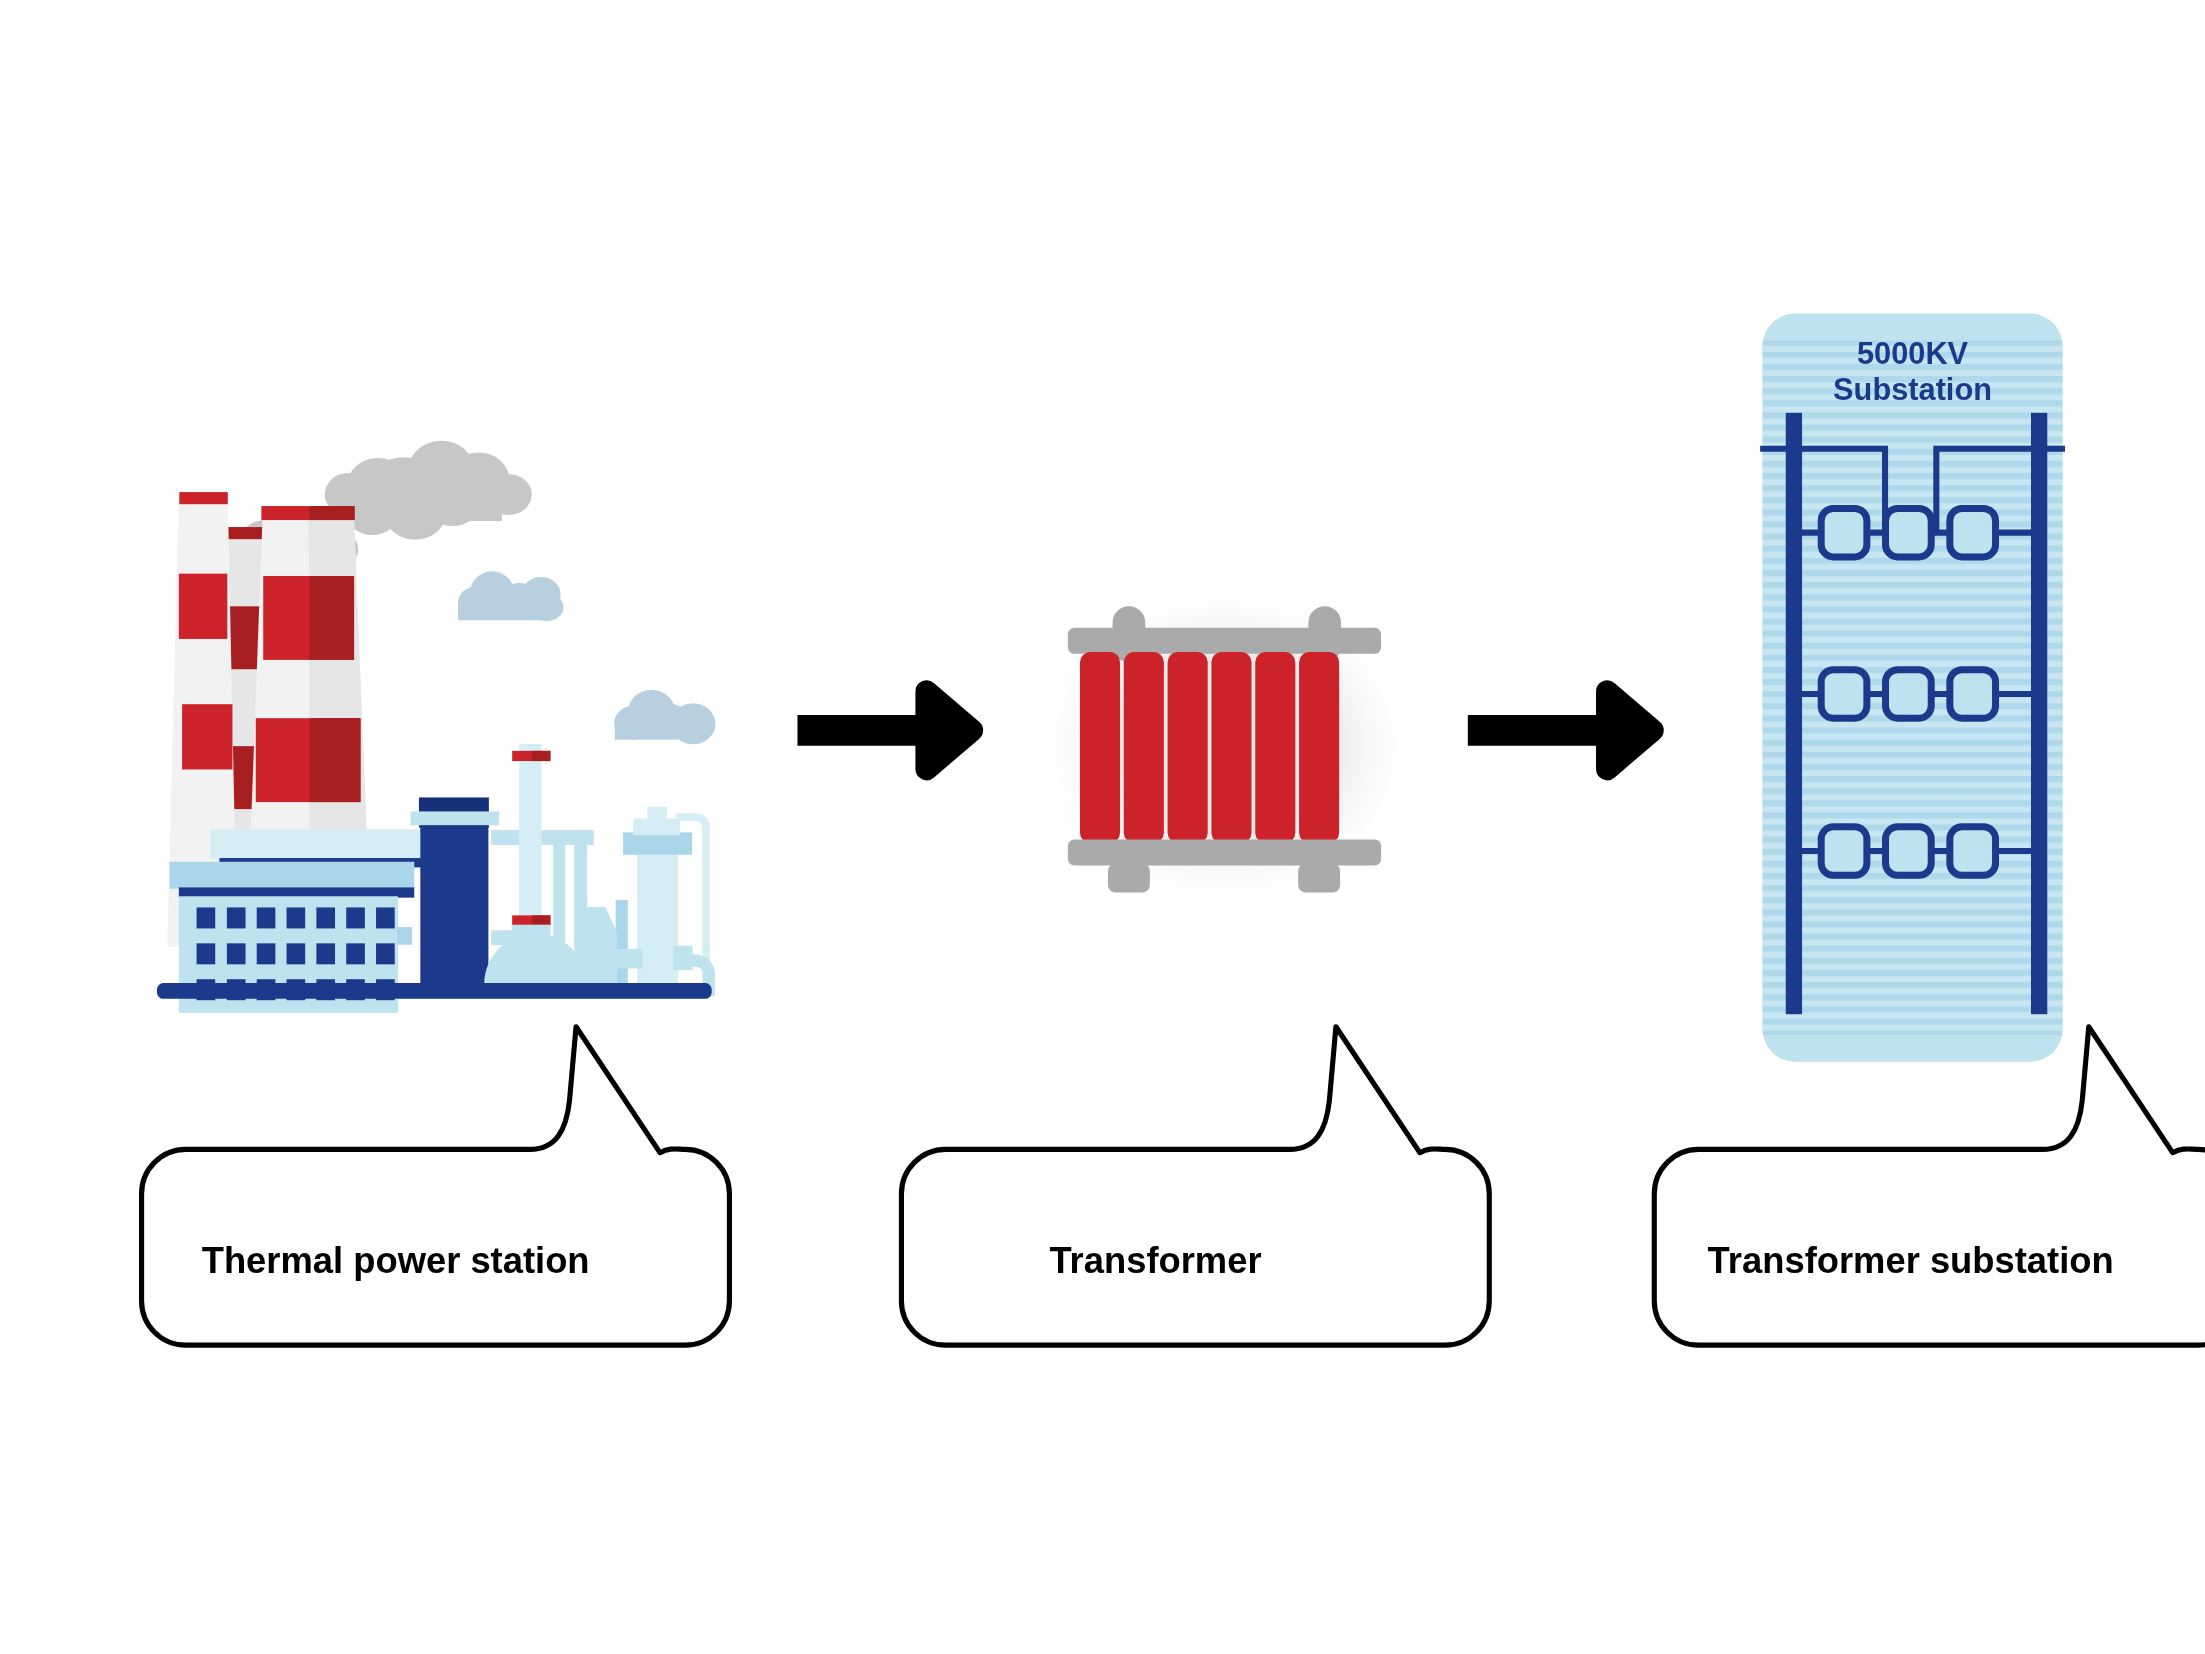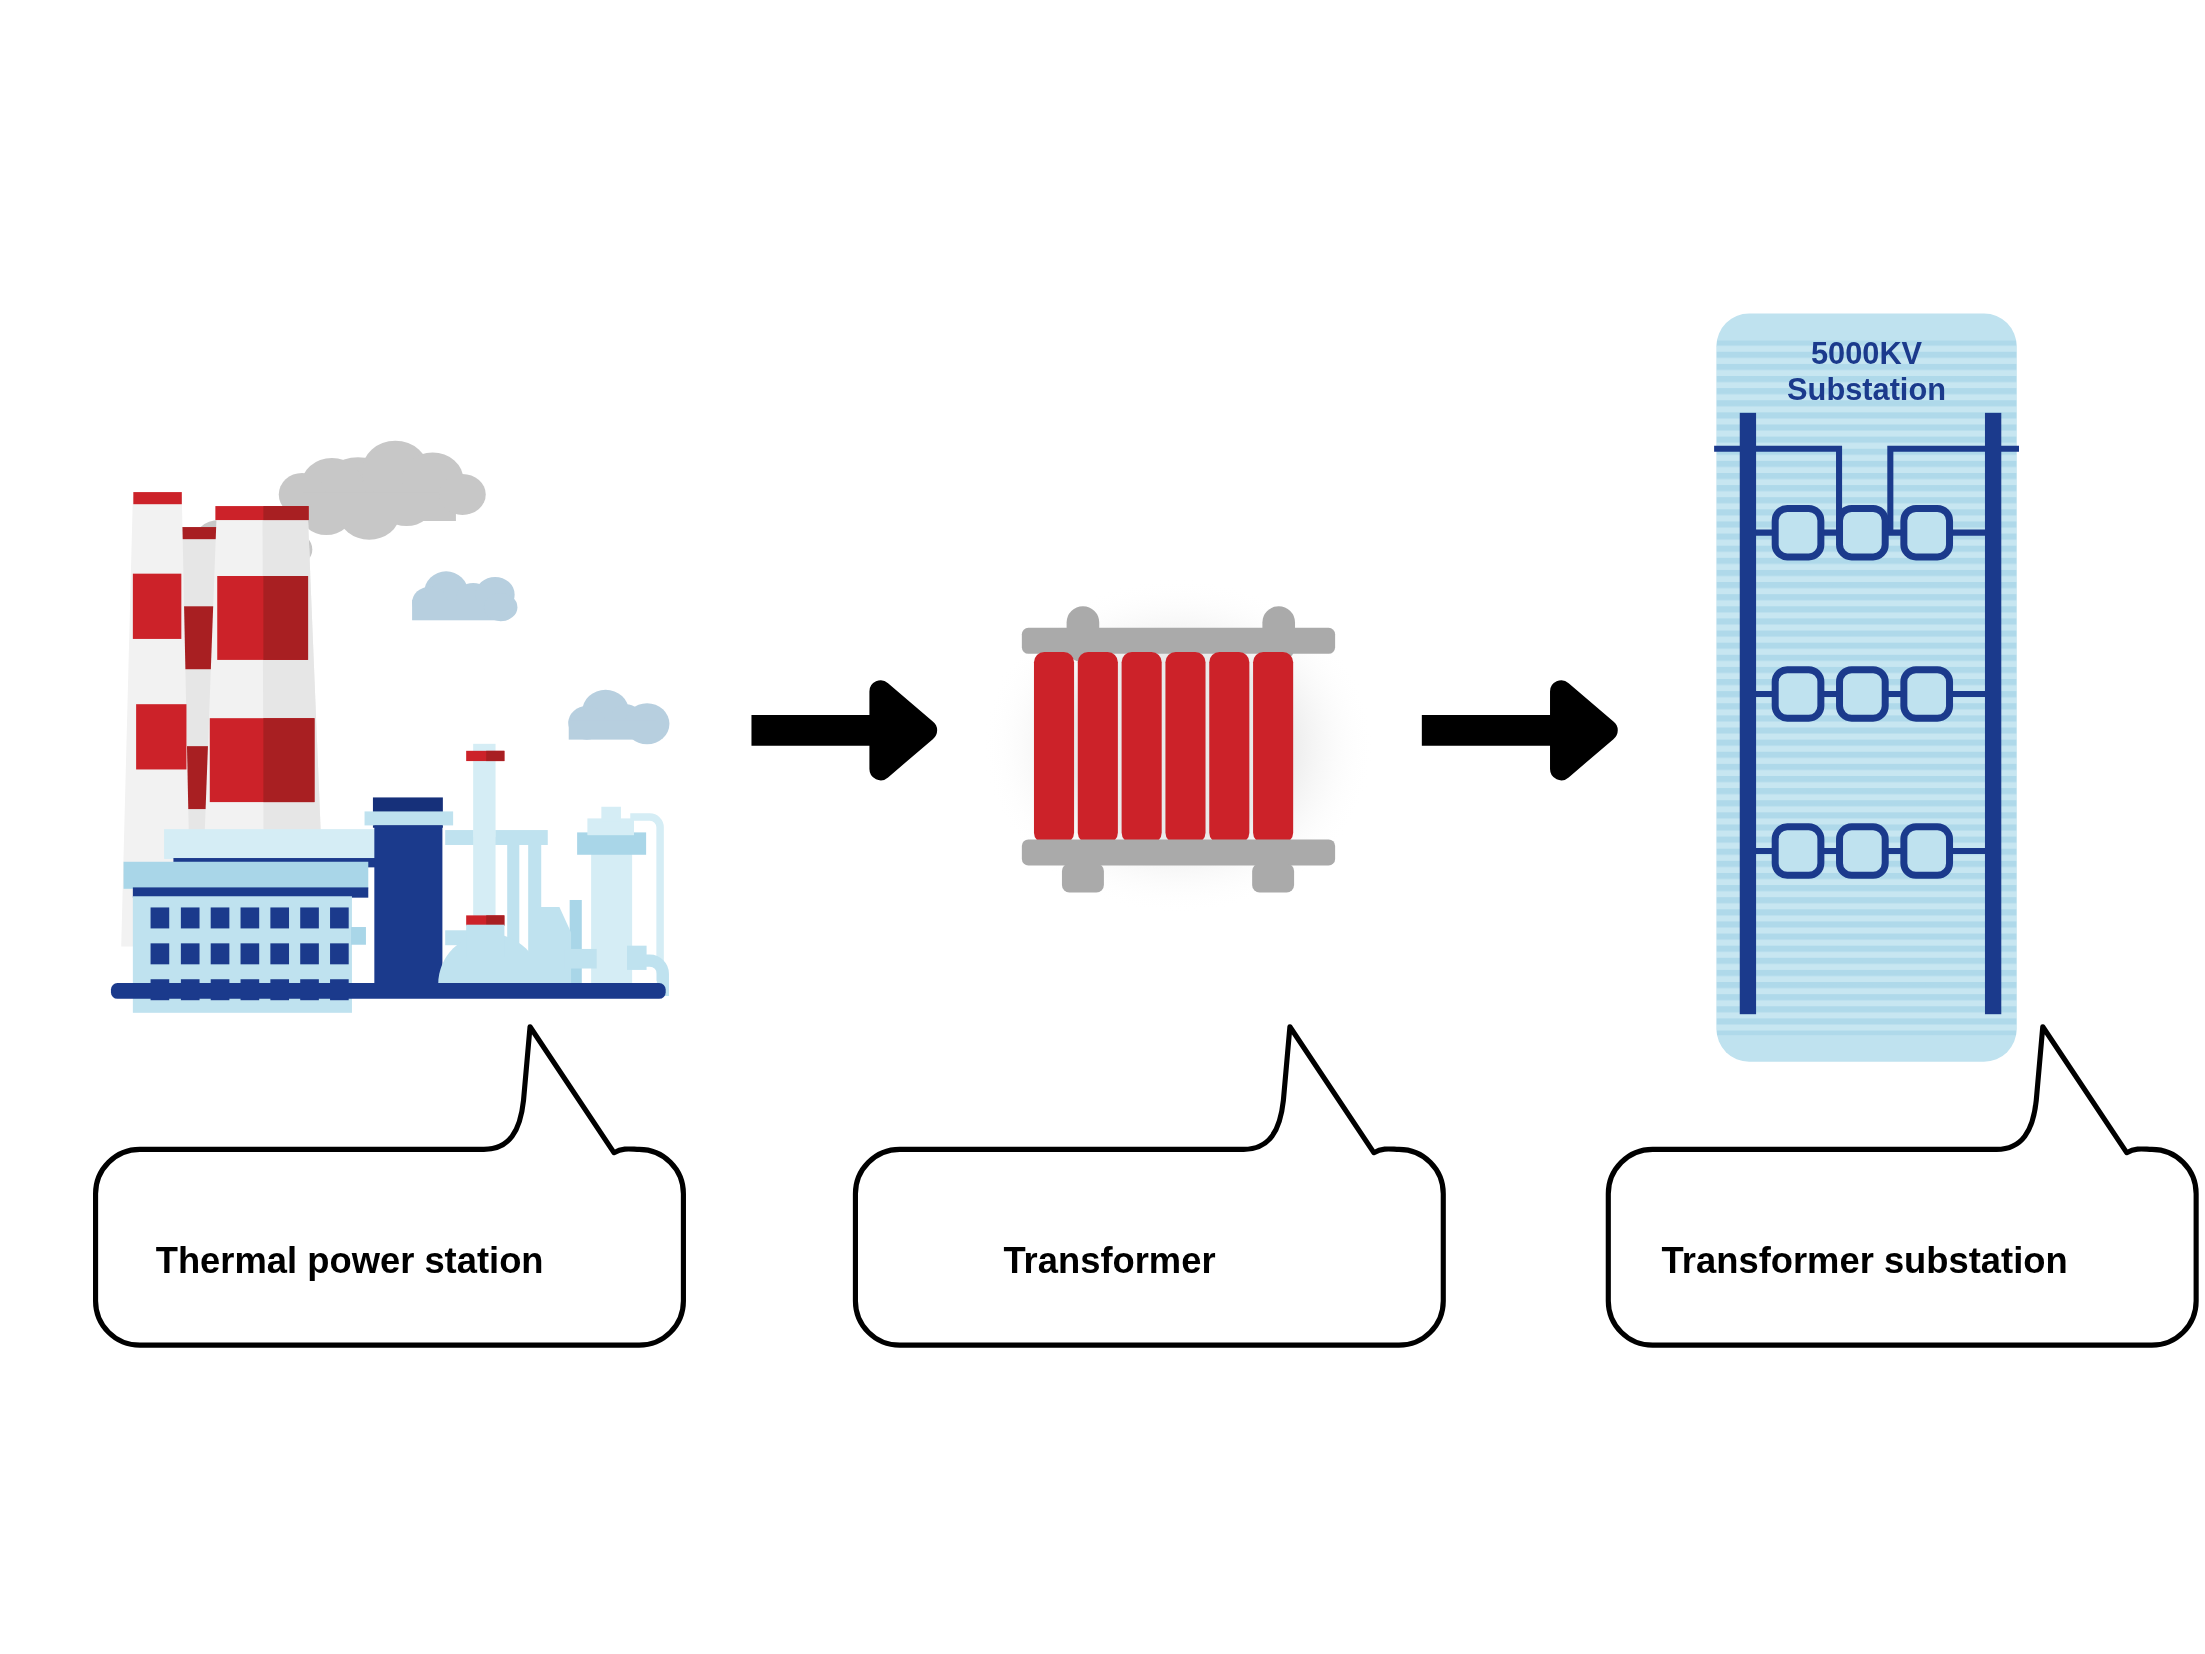--- a/index.html
+++ b/index.html
@@ -13,20 +13,21 @@
   #stage {
     position: relative;
     width: 2205px;
     height: 1655px;
     background: #ffffff;
     overflow: hidden;
   }
   #scene {
     position: absolute;
     inset: 0;
+    margin-left: 46px;
   }
   .svg-layer {
     position: absolute;
     top: 0;
     left: 0;
     width: 2205px;
     height: 1655px;
   }
   .callout-text {
     font-family: "Liberation Sans", sans-serif;

